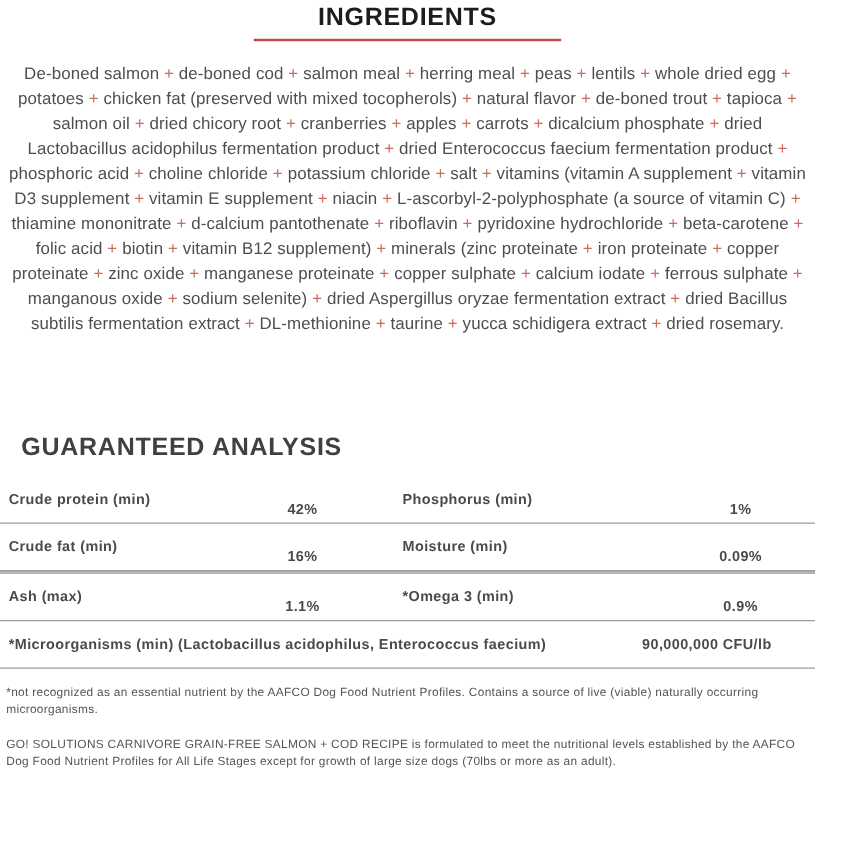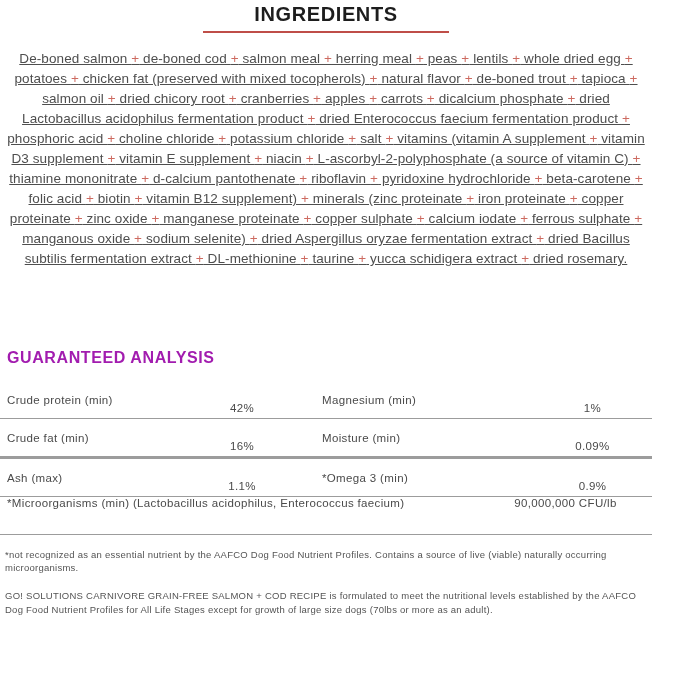--- a/index.html
+++ b/index.html
@@ -29,50 +29,50 @@
     background: #bf4e48;
     margin: 5px auto 0 auto;
   }
   .ing-text {
     margin: 16px 3px 0 3px;
     font-size: 13.5px;
     line-height: 20px;
     text-align: center;
     color: #4e4e4e;
     letter-spacing: 0.1px;
-    text-decoration: underline;
   }
   .ing-text .plus { color: #cd6a60; }
 
   
   .ga-title {
-    margin: 78px 0 0 7px;
-    font-size: 16px;
+    margin: 78px 0 0 17px;
+    font-size: 20px;
     line-height: 22px;
     font-weight: 700;
     letter-spacing: 0.6px;
-    color: #a21caf;
+    color: #404040;
   }
-  .ga-table { margin-top: 12px; }
+  .ga-table { margin-top: 12px; font-weight: bold; }
   .ga-row {
     display: grid;
     grid-template-columns: 190px 104px 212px 173px;
     height: 37px;
     align-items: center;
     font-size: 11.5px;
     letter-spacing: 0.35px;
     color: #4a4a4a;
   }
   .ga-label-left { padding-left: 7px; }
   .ga-label-right { padding-left: 28px; }
   .ga-value { text-align: center; margin-top: 16px; }
   .ga-divider { height: 1px; background: #9c9c9c; }
   .ga-full-row {
     display: flex;
     height: 37px;
+    align-items: center;
     font-size: 11.5px;
     letter-spacing: 0.35px;
     color: #4a4a4a;
   }
   .ga-full-row .ga-full-label { flex: 1; padding-left: 7px; }
   .ga-full-row .ga-full-value { width: 173px; text-align: center; }
 
   
   .footnote {
     margin: 13px 4px 0 5px;
@@ -98,21 +98,21 @@
   <div class="red-underline"></div>
   <p class="ing-text">De-boned salmon <span class="plus">+</span> de-boned cod <span class="plus">+</span> salmon meal <span class="plus">+</span> herring meal <span class="plus">+</span> peas <span class="plus">+</span> lentils <span class="plus">+</span> whole dried egg <span class="plus">+</span> potatoes <span class="plus">+</span> chicken fat (preserved with mixed tocopherols) <span class="plus">+</span> natural flavor <span class="plus">+</span> de-boned trout <span class="plus">+</span> tapioca <span class="plus">+</span> salmon oil <span class="plus">+</span> dried chicory root <span class="plus">+</span> cranberries <span class="plus">+</span> apples <span class="plus">+</span> carrots <span class="plus">+</span> dicalcium phosphate <span class="plus">+</span> dried Lactobacillus acidophilus fermentation product <span class="plus">+</span> dried Enterococcus faecium fermentation product <span class="plus">+</span> phosphoric acid <span class="plus">+</span> choline chloride <span class="plus">+</span> potassium chloride <span class="plus">+</span> salt <span class="plus">+</span> vitamins (vitamin A supplement <span class="plus">+</span> vitamin D3 supplement <span class="plus">+</span> vitamin E supplement <span class="plus">+</span> niacin <span class="plus">+</span> L-ascorbyl-2-polyphosphate (a source of vitamin C) <span class="plus">+</span> thiamine mononitrate <span class="plus">+</span> d-calcium pantothenate <span class="plus">+</span> riboflavin <span class="plus">+</span> pyridoxine hydrochloride <span class="plus">+</span> beta-carotene <span class="plus">+</span> folic acid <span class="plus">+</span> biotin <span class="plus">+</span> vitamin B12 supplement) <span class="plus">+</span> minerals (zinc proteinate <span class="plus">+</span> iron proteinate <span class="plus">+</span> copper proteinate <span class="plus">+</span> zinc oxide <span class="plus">+</span> manganese proteinate <span class="plus">+</span> copper sulphate <span class="plus">+</span> calcium iodate <span class="plus">+</span> ferrous sulphate <span class="plus">+</span> manganous oxide <span class="plus">+</span> sodium selenite) <span class="plus">+</span> dried Aspergillus oryzae fermentation extract <span class="plus">+</span> dried Bacillus subtilis fermentation extract <span class="plus">+</span> DL-methionine <span class="plus">+</span> taurine <span class="plus">+</span> yucca schidigera extract <span class="plus">+</span> dried rosemary.</p>
 
   <h2 class="ga-title">GUARANTEED ANALYSIS</h2>
 
   <div class="ga-table">
 
     <div class="ga-row">
       <div class="ga-label-left">Crude protein (min)</div>
       <div class="ga-value">42%</div>
-      <div class="ga-label-right">Magnesium (min)</div>
+      <div class="ga-label-right">Phosphorus (min)</div>
       <div class="ga-value">1%</div>
     </div>
     <div class="ga-divider"></div>
 
     <div class="ga-row">
       <div class="ga-label-left">Crude fat (min)</div>
       <div class="ga-value">16%</div>
       <div class="ga-label-right">Moisture (min)</div>
       <div class="ga-value">0.09%</div>
     </div>

